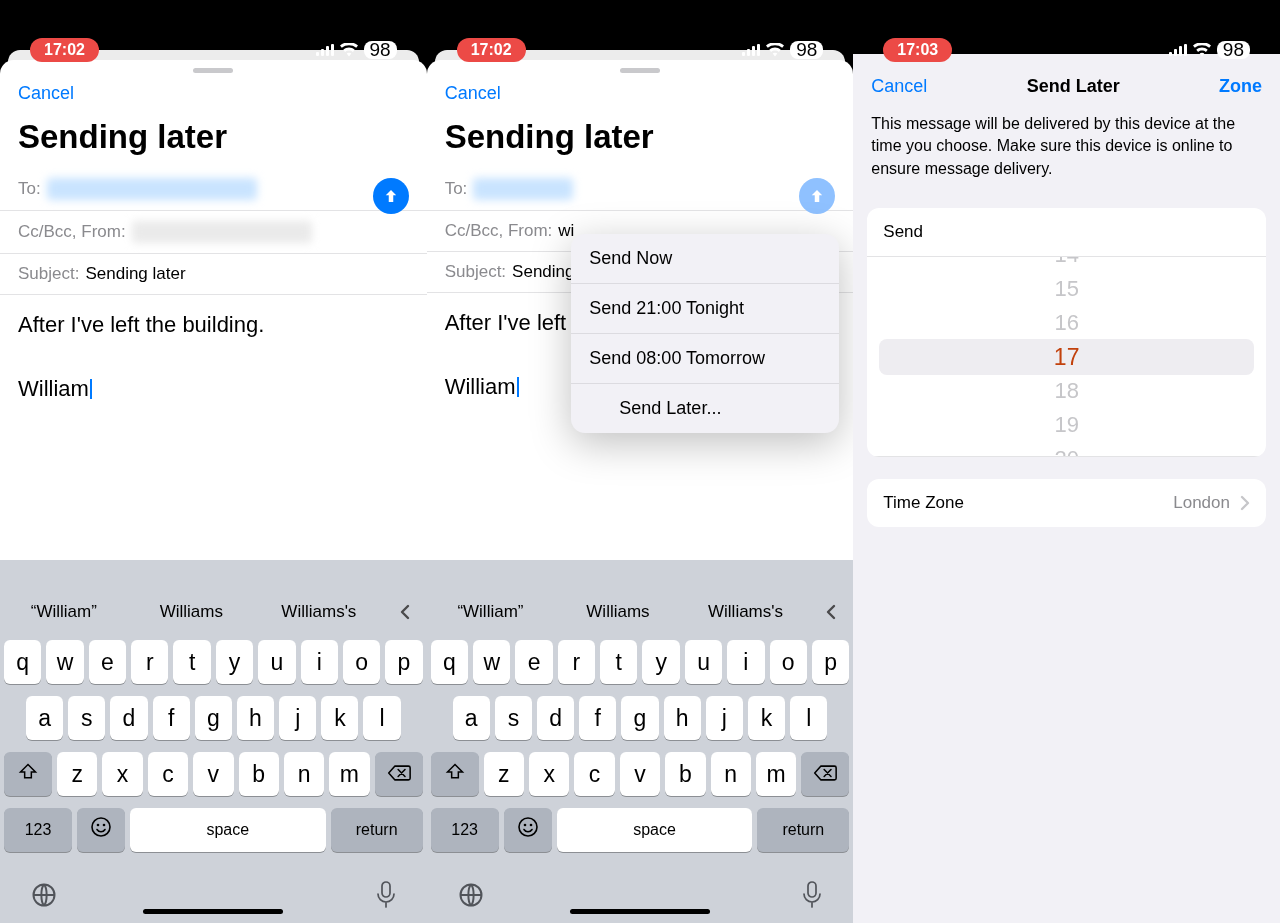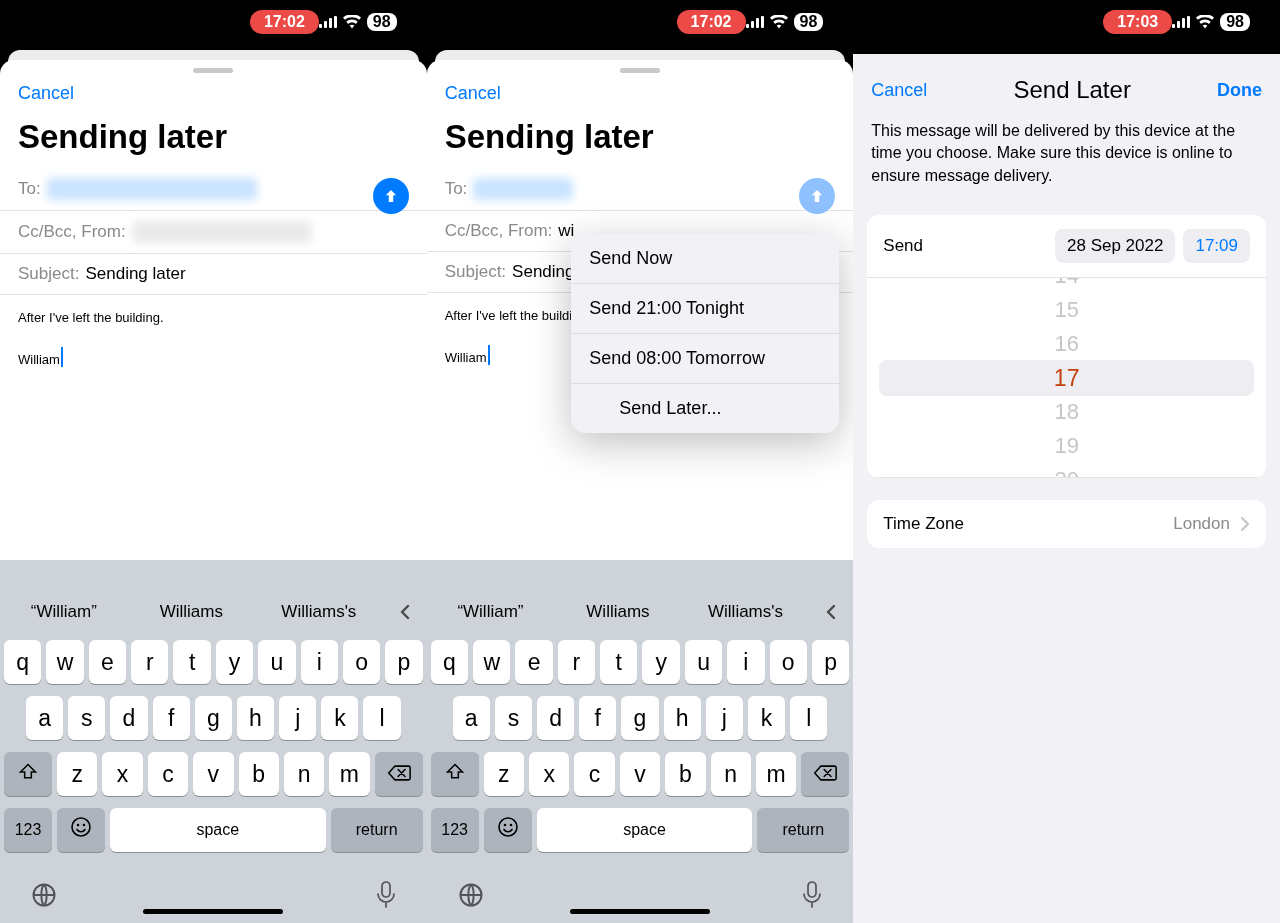--- a/index.html
+++ b/index.html
@@ -1,49 +1,49 @@
 <!DOCTYPE html>
 <html><head>
 <meta charset="utf-8">
 <style>
   * { box-sizing: border-box; margin: 0; padding: 0; font-family: -apple-system, 'SF Pro Text', 'Helvetica Neue', Arial, sans-serif; }
   body { background: #000; width: 1280px; height: 923px; overflow: hidden; display: flex; }
   .phone { width: 426.66px; height: 923px; background: #000; position: relative; }
   .phone.p3 { width: 426.68px; }
 
   
-  .statusbar { position: absolute; top: 0; left: 0; right: 0; height: 44px; display: flex; align-items: center; justify-content: flex-end; padding: 0 30px; z-index: 10; color: #fff; }
+  .statusbar { position: absolute; top: 28px; left: 0; right: 0; height: 44px; display: flex; align-items: center; justify-content: space-between; padding: 0 30px; z-index: 10; color: #fff; }
   .sb-time-pill { background: #ec4a46; color: #fff; border-radius: 16px; padding: 3px 14px; font-size: 16px; font-weight: 600; }
   .sb-right { display: flex; align-items: center; gap: 6px; }
   .sb-signal { display: flex; align-items: flex-end; gap: 2px; height: 12px; }
   .sb-signal span { width: 3px; background: #fff; border-radius: 1px; }
   .sb-signal span:nth-child(1){height:4px;} .sb-signal span:nth-child(2){height:7px;}
   .sb-signal span:nth-child(3){height:10px;} .sb-signal span:nth-child(4){height:12px;}
   .sb-wifi { width:18px; height:14px; }
-  .sb-batt { background:#fff; color:#000; font-size:16px; font-weight:700; border-radius:8px; padding:1px 6px; line-height:16px; position:relative; }
+  .sb-batt { background:#fff; color:#000; font-size:19px; font-weight:400; border-radius:8px; padding:1px 6px; line-height:16px; position:relative; }
 
   
   .sheet { position:absolute; top:60px; left:0; right:0; bottom:0; background:#fff; border-radius:14px 14px 0 0; overflow:hidden; }
   .sheet-behind { position:absolute; top:50px; left:8px; right:8px; height:20px; background:#ececec; border-radius:12px 12px 0 0; }
 
   .grabber { width:40px; height:5px; background:#c9c9cc; border-radius:3px; margin:8px auto 6px; }
 
   .sheet-nav { display:flex; align-items:center; justify-content:space-between; padding:4px 18px 8px; }
   .link { color:#007aff; font-size:18px; }
   .link.bold { font-weight:600; }
 
   .compose-title { font-size:33px; font-weight:700; padding:6px 18px 12px; }
 
   .send-btn { width:36px; height:36px; border-radius:50%; background:#007aff; display:flex; align-items:center; justify-content:center; position:absolute; top:136px; transform:translateY(-50%); right:18px; }
   .send-btn.faded { background:#8fc1ff; }
   .send-btn svg { width:18px; height:18px; }
 
   .field-row { padding:10px 18px; border-bottom:1px solid #e3e3e5; font-size:17px; display:flex; align-items:center; gap:6px; }
   .field-label { color:#8a8a8e; }
-  .body-text { padding:14px 18px; font-size:13px; line-height:1.45; }
+  .body-text { padding:14px 18px; font-size:22px; line-height:1.45; }
   .cursor { display:inline-block; width:2px; height:20px; background:#007aff; vertical-align:-3px; margin-left:1px; }
 
   .redact-to   { filter: blur(4px); background:#c9e4ff; border-radius:4px; width:210px; height:22px; }
   .redact-from { filter: blur(4px); background:#eaeaea; border-radius:4px; width:180px; height:22px; }
 
   
   .popup { position:absolute; top:174px; right:14px; width:268px; background:#f2f1f6; border-radius:14px; box-shadow:0 10px 40px rgba(0,0,0,.25); overflow:hidden; z-index:20; }
   .popup-item { padding:14px 18px; font-size:18px; border-bottom:1px solid #dcdbe0; }
   .popup-item:last-child { border-bottom:none;padding-left:48px; }
 
@@ -54,31 +54,31 @@
   .sugg-cell:not(:last-child)::after { content:''; position:absolute; right:0; top:10px; bottom:10px; width:1px; background:#b9bdc4; }
   .sugg-back { width:44px; flex:none; display:flex; align-items:center; justify-content:center; }
 
   .kb-rows { padding:4px 4px 0; }
   .kb-row { display:flex; gap:5px; margin-bottom:12px; justify-content:center; }
   .key { background:#fff; border-radius:6px; box-shadow:0 1px 0 #8c8f94; height:44px; flex:1; display:flex; align-items:center; justify-content:center; font-size:23px; }
   .key.gray { background:#aeb4be; }
   .row2pad  { width:17px; flex:none; }
   .key.shift, .key.del { flex:none; width:48px; }
   .key.space { flex:1; font-size:16px; }
-  .key.num   { flex:none; width:48px; font-size:16px; background:#aeb4be; }
+  .key.num   { flex:none; width:68px; font-size:16px; background:#aeb4be; }
   .key.emoji { flex:none; width:48px; background:#aeb4be; }
   .key.return{ flex:none; width:92px; font-size:16px; background:#aeb4be; }
 
   .kb-foot { display:flex; justify-content:space-between; align-items:center; padding:10px 30px 0; height:56px; }
   .home-ind { position:absolute; bottom:9px; left:50%; transform:translateX(-50%); width:140px; height:5px; background:#000; border-radius:3px; }
 
   
   .s3-body { position:absolute; top:54px; left:0; right:0; bottom:0; background:#f2f1f6; padding:0; }
   .s3-nav { display:flex; align-items:center; justify-content:space-between; padding:22px 18px 8px; }
-  .s3-title { font-size:24px; font-weight:400; }
+  .s3-title { font-size:18px; font-weight:700; }
   .s3-desc { padding:8px 18px 28px; font-size:16px; line-height:1.4; color:#000; }
   .card { background:#fff; margin:0 14px; border-radius:12px; overflow:hidden; }
   .card-row { display:flex; align-items:center; justify-content:space-between; padding:14px 16px; border-bottom:1px solid #e3e3e5; font-size:17px; }
   .card-row:last-child { border-bottom:none; }
   .chips { display:flex; gap:8px; }
   .chip { background:#eeedf1; border-radius:8px; padding:7px 12px; font-size:17px; }
   .chip.accent { color:#007aff; }
   .wheel { height:200px; position:relative; display:flex; justify-content:center; gap:64px; overflow:hidden; border-bottom:1px solid #e3e3e5; }
   .wheel-col { display:flex; flex-direction:column; align-items:center; justify-content:center; font-size:22px; color:#c6c6c9; line-height:34px; }
   .wheel-col .sel { color:#c2410c; font-size:23px; }
@@ -379,31 +379,27 @@
           <path fill="#fff" d="M9 13.5l2.3-2.9c-1.3-1.1-3.3-1.1-4.6 0L9 13.5zM3.3 6.7l1.8 2.3c2.3-1.9 5.5-1.9 7.8 0l1.8-2.3C11.5 3.9 6.5 3.9 3.3 6.7zM0 2.5l1.8 2.3C5.8 1.5 12.2 1.5 16.2 4.8L18 2.5C13 -1.9 5 -1.9 0 2.5z"></path>
         </svg>
       <span class="sb-batt">98</span>
     </div>
   </div>
 
   <div class="s3-body">
     <div class="s3-nav">
       <span class="link">Cancel</span>
       <span class="s3-title">Send Later</span>
-      <span class="link bold">Done</span>
+      <span class="link bold">Zone</span>
     </div>
     <div class="s3-desc">This message will be delivered by this device at the time you choose. Make sure this device is online to ensure message delivery.</div>
 
     <div class="card">
       <div class="card-row">
         <span>Send</span>
-        <span class="chips">
-          <span class="chip">28 Sep 2022</span>
-          <span class="chip accent">17:09</span>
-        </span>
       </div>
       <div class="wheel">
         <div class="wheel-highlight"></div>
         <div class="wheel-col" id="wheel-h">
             <div>14</div>
             <div>15</div>
             <div>16</div>
             <div class="sel">17</div>
             <div>18</div>
             <div>19</div>

